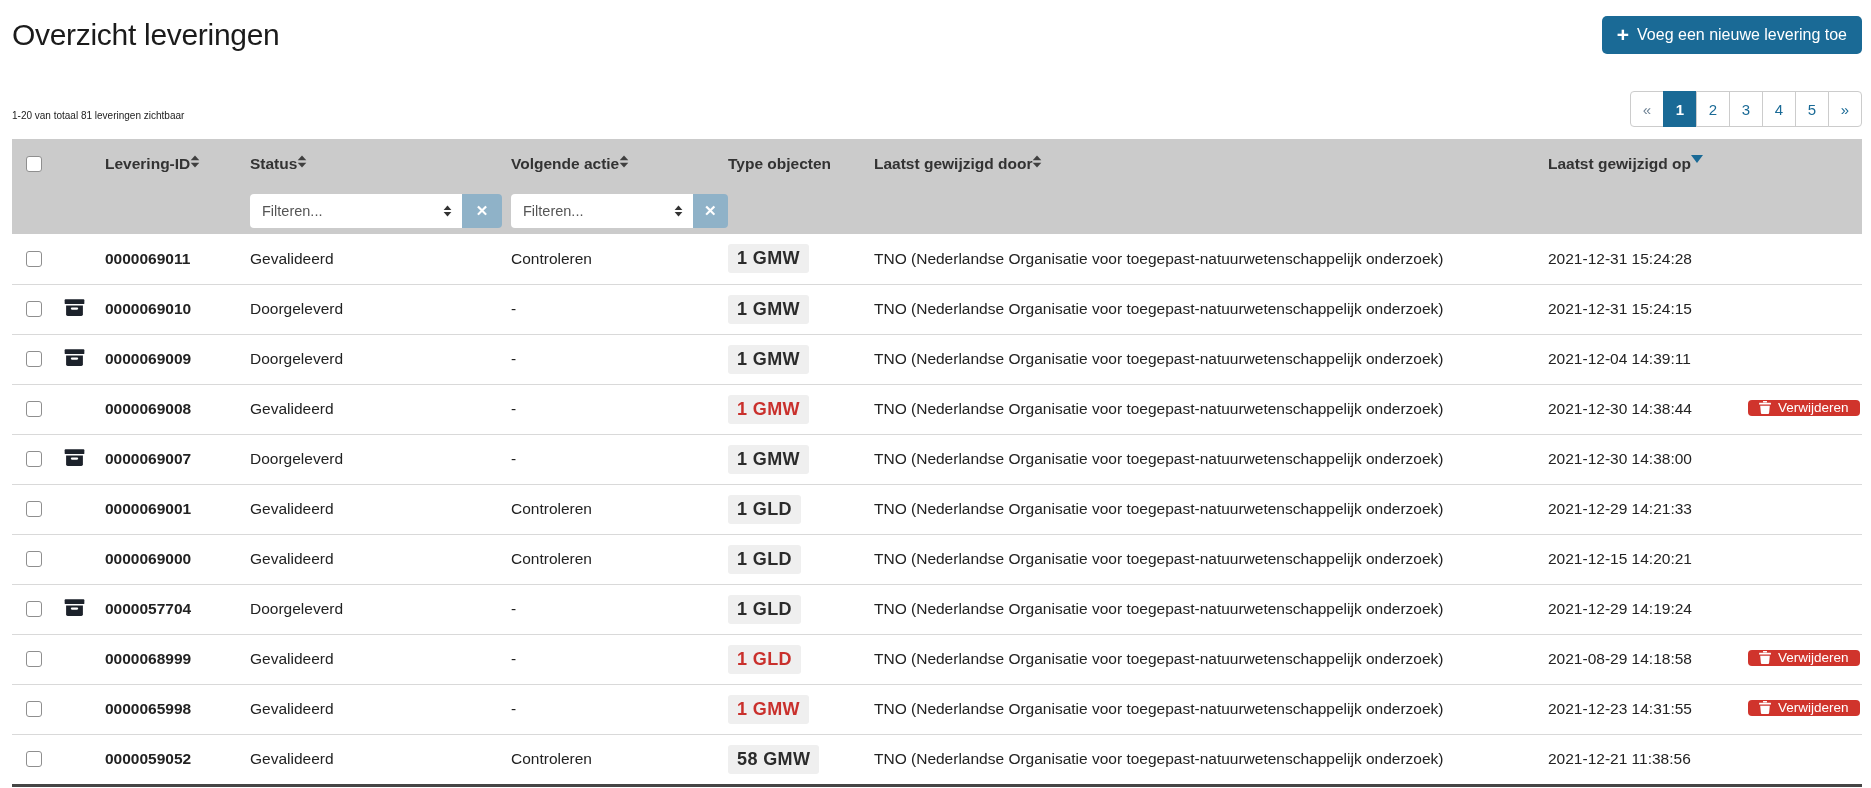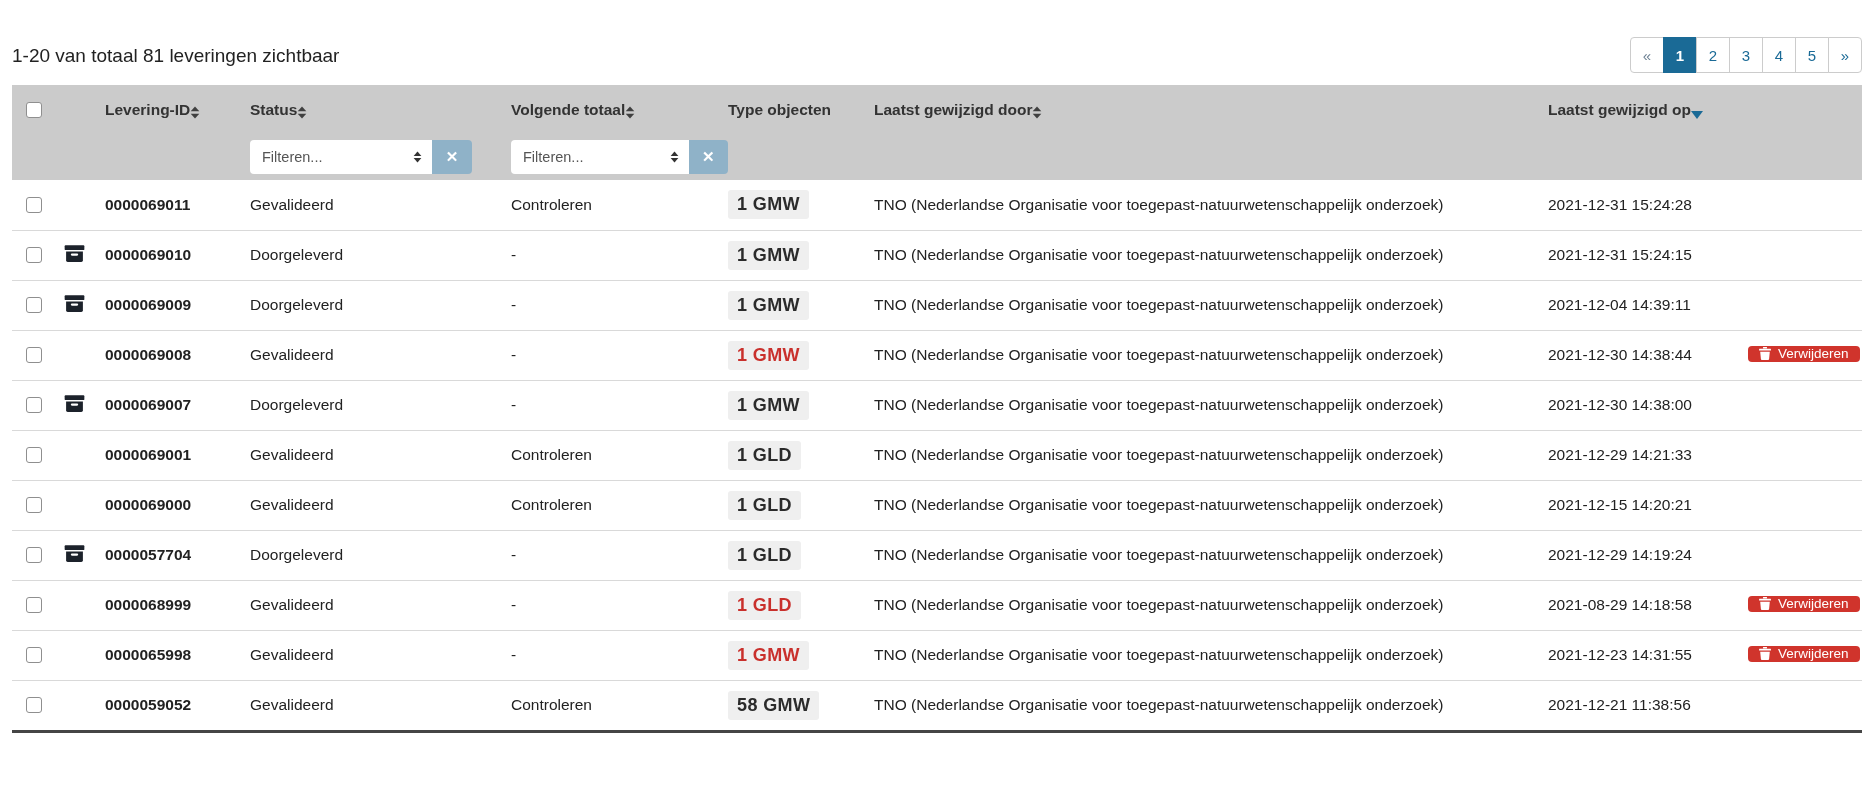--- a/index.html
+++ b/index.html
@@ -16,52 +16,52 @@
   h1.page-title { margin:0; font-size:30px; line-height:38px; font-weight:500; color:#1b1b1b; letter-spacing:-0.3px; }
   .btn-primary {
     background:#1a6a96; color:#fff; border:none; border-radius:5px;
     height:38px; padding:0 15px; font-size:16px; font-family:inherit;
     display:inline-flex; align-items:center; gap:8px; cursor:pointer;
   }
   .btn-primary .plus { font-size:21px; font-weight:bold; line-height:1; position:relative; top:-1px; }
 
   
   .meta-row { display:flex; justify-content:space-between; align-items:flex-end; margin-top:37px; }
-  .summary { font-size:19px; color:#222; padding-bottom:6px; }
+  .summary { font-size:10px; color:#222; padding-bottom:6px; }
   .pagination { display:flex; }
   .page-link {
     min-width:34px; height:36px; padding:0 11px;
     border:1px solid #ccc; background:#fff; color:#1a6a96;
     display:flex; align-items:center; justify-content:center;
     font-size:15px; text-decoration:none; margin-left:-1px; cursor:pointer;
   }
   .page-link:first-child { margin-left:0; border-radius:4px 0 0 4px; }
   .page-link:last-child { border-radius:0 4px 4px 0; }
   .page-link.prev { color:#6e8294; }
   .page-link.active { background:#1a6a96; border-color:#1a6a96; color:#fff; font-weight:bold; }
 
   
   table.listing { border-collapse:collapse; table-layout:fixed; width:1850px; margin-top:12px; }
   thead th { background:#cbcbcb; padding:0; text-align:left; font-weight:bold; color:#333; }
   tr.label-row th { height:50px; vertical-align:middle; font-size:15.5px; }
   tr.filter-row th { height:45px; vertical-align:top; }
-  .hlabel { display:inline-flex; align-items:flex-end; cursor:pointer; }
+  .hlabel { display:inline-flex; align-items:flex-start; cursor:pointer; }
   .sort-icon, .sort-desc-icon { display:inline-block; }
 
   .col-check-pad { padding-left:14px !important; }
   input[type="checkbox"] {
     appearance:none; -webkit-appearance:none;
     width:16px; height:16px; border:1px solid #8f8f8f; border-radius:3px;
     background:#fff; margin:0; display:block; cursor:pointer;
   }
 
   
   .filter { display:flex; margin-top:5px; }
   .filter-select {
-    width:182px; height:34px; background:#fff; border-radius:4px 0 0 4px;
+    width:212px; height:34px; background:#fff; border-radius:4px 0 0 4px;
     display:flex; align-items:center; justify-content:space-between;
     padding:0 10px 0 12px; font-size:14.5px; font-weight:normal; color:#555; cursor:pointer;
   }
   .filter-clear {
     width:40px; height:34px; background:#8fb2c8; border:none; border-radius:0 4px 4px 0;
     color:#fff; font-size:15px; font-weight:bold;
     display:flex; align-items:center; justify-content:center; cursor:pointer;
   }
 
   
@@ -81,20 +81,27 @@
     height:16px; padding:0 11px; font-size:13.5px; font-family:inherit;
     display:inline-flex; align-items:center; gap:7px; cursor:pointer;
   }
   .bottom-bar { width:1850px; height:3px; background:#454545; }
 </style>
 </head>
 <body>
 
 <div class="page">
 
+  <div class="header-row">
+    <h1 class="page-title">Overzicht leveringen</h1>
+    <button class="btn-primary">
+      <span class="plus">+</span>
+      <span>Voeg een nieuwe levering toe</span>
+    </button>
+  </div>
 
   <div class="meta-row">
     <div class="summary">1-20 van totaal 81 leveringen zichtbaar</div>
     <div class="pagination">
       <a class="page-link prev">«</a>
       <a class="page-link active">1</a>
       <a class="page-link">2</a>
       <a class="page-link">3</a>
       <a class="page-link">4</a>
       <a class="page-link">5</a>
@@ -128,21 +135,21 @@
               </svg>
         </span></th>
         <th><span class="hlabel">
           <span>Status</span>
           <svg class="sort-icon" width="10" height="13" viewBox="0 0 10 13" fill="#404040">
                 <path d="M5 0.5 L9.3 5.3 H0.7 Z"></path>
                 <path d="M5 12.5 L9.3 7.7 H0.7 Z"></path>
               </svg>
         </span></th>
         <th><span class="hlabel">
-          <span>Volgende totaal</span>
+          <span>Volgende actie</span>
           <svg class="sort-icon" width="10" height="13" viewBox="0 0 10 13" fill="#404040">
                 <path d="M5 0.5 L9.3 5.3 H0.7 Z"></path>
                 <path d="M5 12.5 L9.3 7.7 H0.7 Z"></path>
               </svg>
         </span></th>
         <th><span class="hlabel">
           <span>Type objecten</span>
         </span></th>
         <th><span class="hlabel">
           <span>Laatst gewijzigd door</span>

